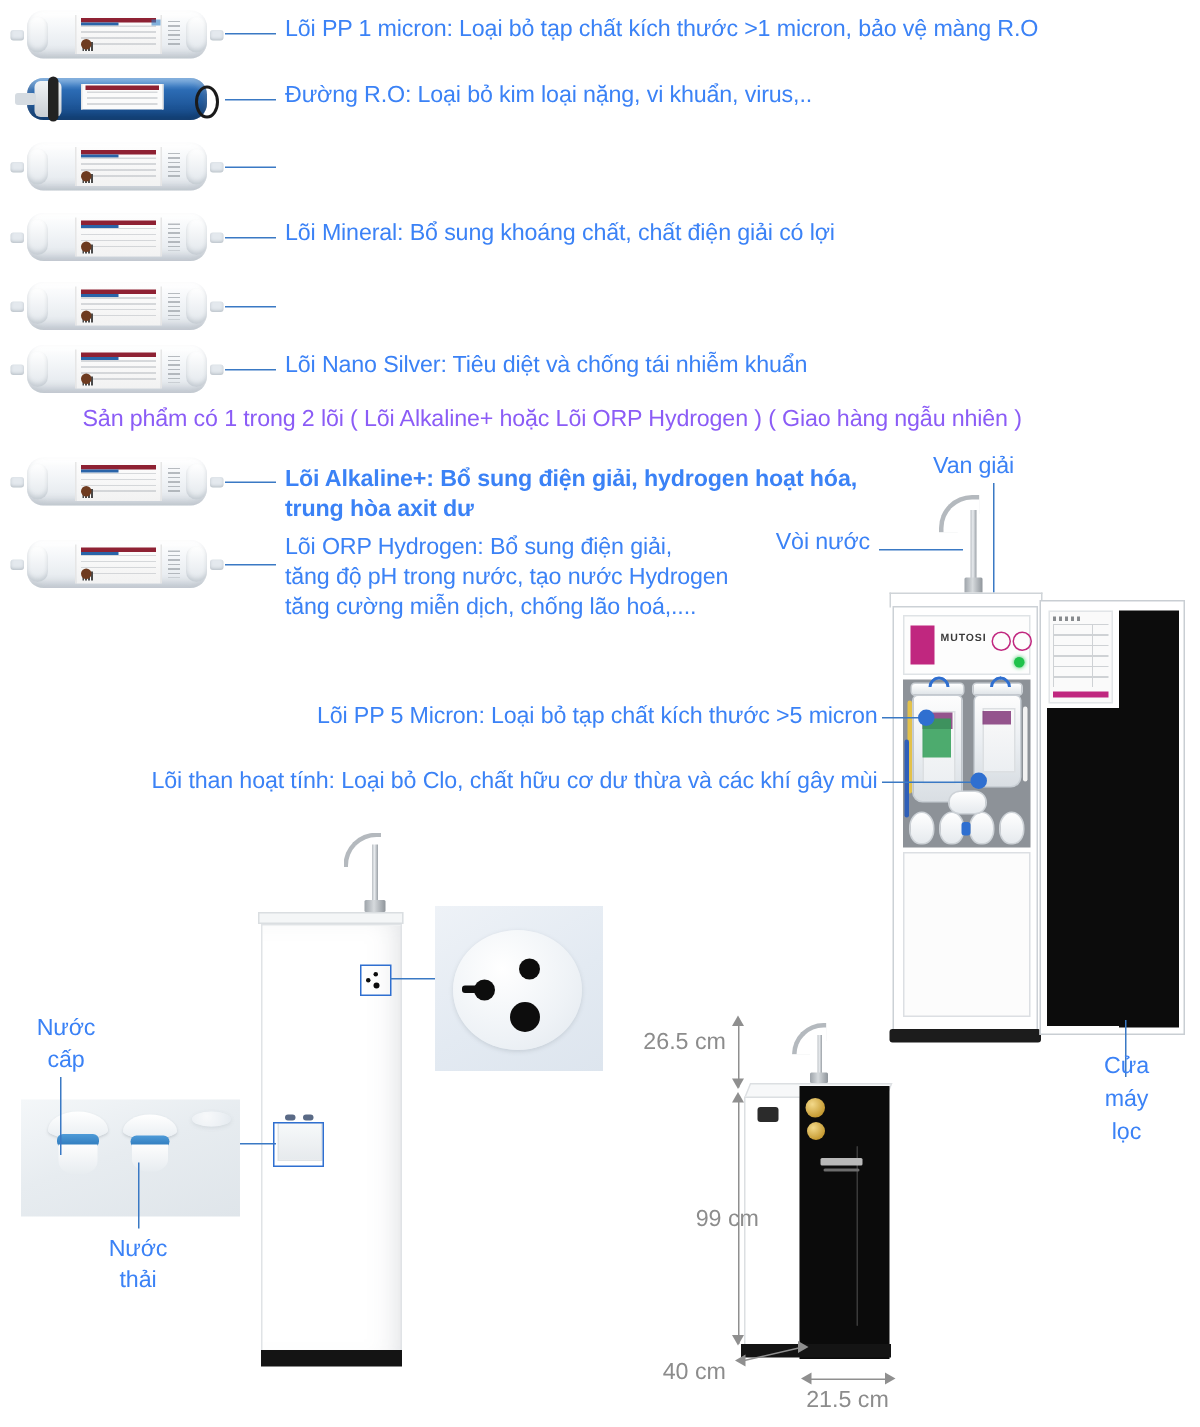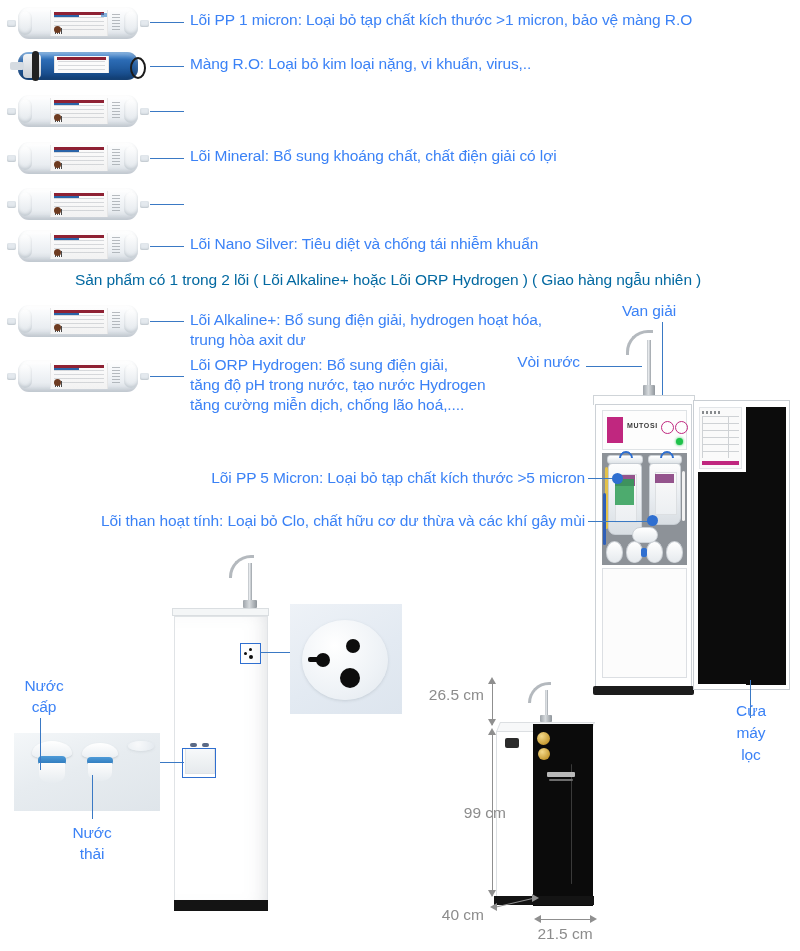--- a/index.html
+++ b/index.html
@@ -15,21 +15,21 @@
 
   
   .lbl{
     position:absolute;
     font-size:15.5px;
     line-height:20px;
     color:#3b82f6;
     white-space:pre-line;
     letter-spacing:-0.1px;
   }
-  .lbl.blue{color:#0369a1;margin-left:20px;}
+  .lbl.blue{color:#8b5cf6;}
   .lbl.center{text-align:center;}
   .lbl.right{text-align:right;}
 
   
   .lead{position:absolute;background:#3a79c4;}
   .lead.h{height:1.4px;}
   .lead.v{width:1.4px;}
   .dot{position:absolute;width:11px;height:11px;border-radius:50%;background:#2f6fd0;}
   .boxmark{position:absolute;border:1.6px solid #2f6fd0;background:transparent;}
 
@@ -206,21 +206,21 @@
           <div class="bar"></div>
           <div class="txt"></div>
         </div>
     </div>
     <div class="headgrey"></div>
     <div class="oring"></div>
     <div class="stem"></div>
     <div class="endring"></div>
   </div>
   <div class="lead h" style="left:150px;top:66px;width:34px;"></div>
-  <div class="lbl" style="left:190px;top:54px;width:600px;">Màng R.O: Loại bỏ kim loại nặng, vi khuẩn, virus,..</div>
+  <div class="lbl" style="left:190px;top:54px;width:600px;">Đường R.O: Loại bỏ kim loại nặng, vi khuẩn, virus,..</div>
 
   <div class="cart" style="left:8px;top:93px;width:140px;height:36px;">
     <div class="body">
       <div class="cap l"></div>
         <div class="cap r"></div>
       <div class="label">
           <div class="bar"></div>
           <div class="bar2"></div>
           <div class="txt"></div>
           <div class="qr"></div>
@@ -301,21 +301,21 @@
           <div class="txt"></div>
           <div class="qr"></div>
         </div>
       <div class="sidetxt"></div>
     </div>
     <div class="nub l"></div>
       <div class="nub r"></div>
     <div class="dotbrown"></div>
   </div>
   <div class="lead h" style="left:150px;top:321px;width:34px;"></div>
-  <div class="lbl" style="left:190px;top:310px;width:430px;">Lõi Alkaline+: Bổ sung điện giải, hydrogen hoạt hóa,
+  <div class="lbl" style="left:190px;top:310px;width:430px;font-weight:bold;">Lõi Alkaline+: Bổ sung điện giải, hydrogen hoạt hóa,
 trung hòa axit dư</div>
 
   <div class="cart" style="left:8px;top:358px;width:140px;height:36px;">
     <div class="body">
       <div class="cap l"></div>
         <div class="cap r"></div>
       <div class="label">
           <div class="bar"></div>
           <div class="bar2"></div>
           <div class="txt"></div>

